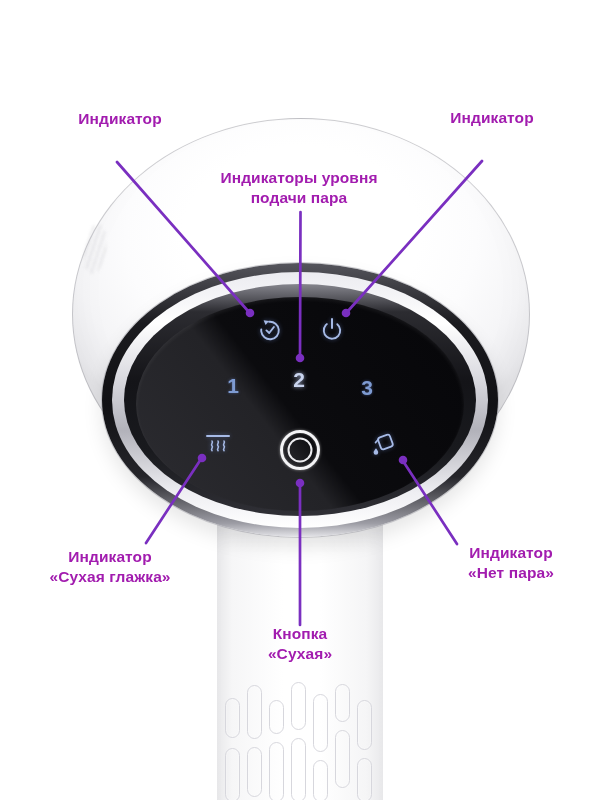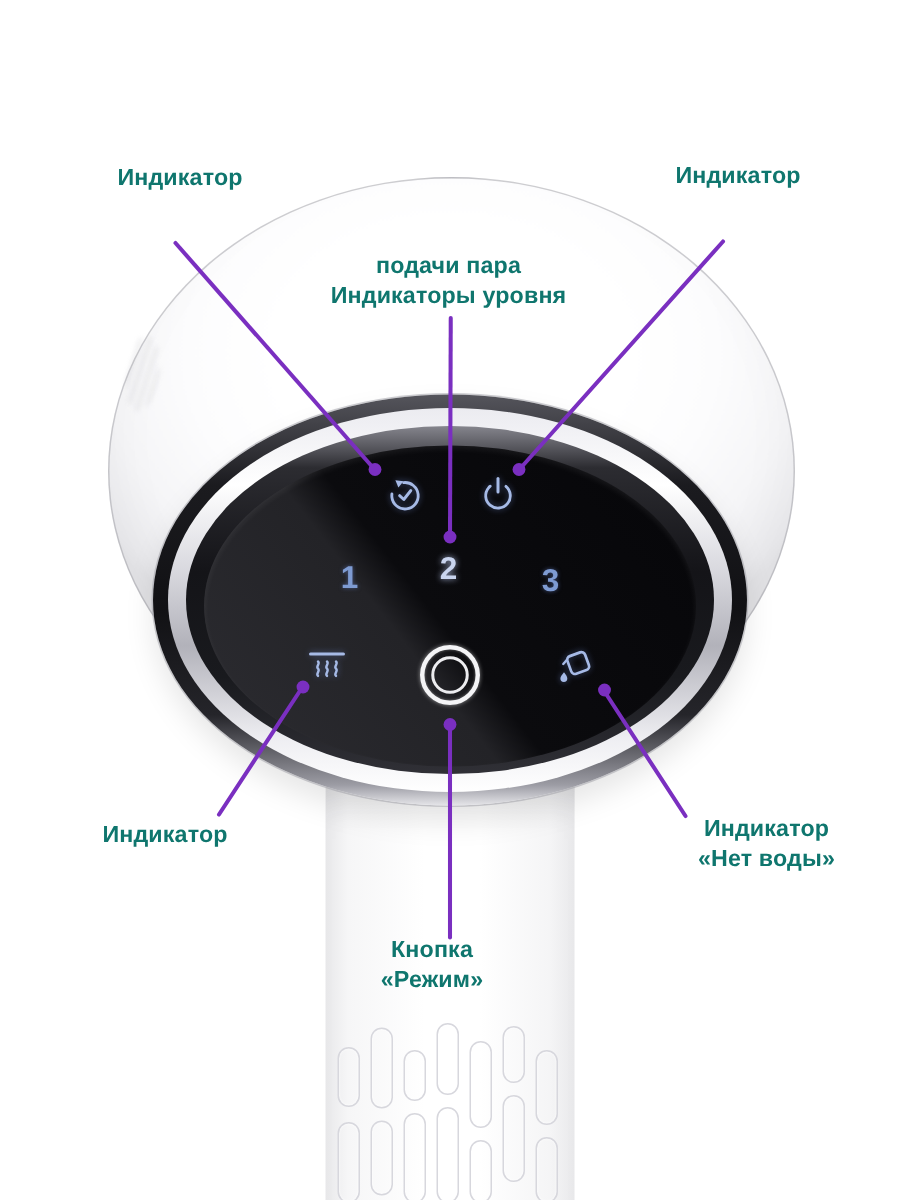--- a/index.html
+++ b/index.html
@@ -87,21 +87,21 @@
     width:25px; height:25px; border:2.5px solid #ececef; border-radius:50%;
     box-sizing:border-box;
   }
 
   
   .overlay { position:absolute; left:0; top:0; pointer-events:none; }
 
   .lbl {
     position:absolute; transform:translateX(-50%); text-align:center;
     font-weight:700; font-size:15.5px; line-height:20px;
-    color:#0f766e; letter-spacing:0.1px; white-space:nowrap;
+    color:#a21caf; letter-spacing:0.1px; white-space:nowrap;
   }
   .lbl span { display:block; }
 </style>
 </head>
 <body>
 
 <div class="stage">
 
   <div class="dome"></div>
   <div class="emboss-mark"></div>
@@ -180,31 +180,32 @@
       <circle cx="202" cy="458" r="4.3"></circle>
       <circle cx="300" cy="483" r="4.3"></circle>
       <circle cx="403" cy="460" r="4.3"></circle>
     </g>
   </svg>
 
   <div class="lbl" style="left:120px; top:109px;">
     <span>Индикатор</span>
   </div>
   <div class="lbl" style="left:299px; top:168px;">
+    <span>Индикаторы уровня</span>
     <span>подачи пара</span>
-    <span>Индикаторы уровня</span>
   </div>
   <div class="lbl" style="left:492px; top:108px;">
     <span>Индикатор</span>
   </div>
   <div class="lbl" style="left:110px; top:547px;">
     <span>Индикатор</span>
-  </div>
-  <div class="lbl" style="left:288px; top:624px;">
+    <span>«Сухая глажка»</span>
+  </div>
+  <div class="lbl" style="left:300px; top:624px;">
     <span>Кнопка</span>
-    <span>«Режим»</span>
+    <span>«Сухая»</span>
   </div>
   <div class="lbl" style="left:511px; top:543px;">
     <span>Индикатор</span>
-    <span>«Нет воды»</span>
+    <span>«Нет пара»</span>
   </div>
 
 </div>
 
 </body></html>

